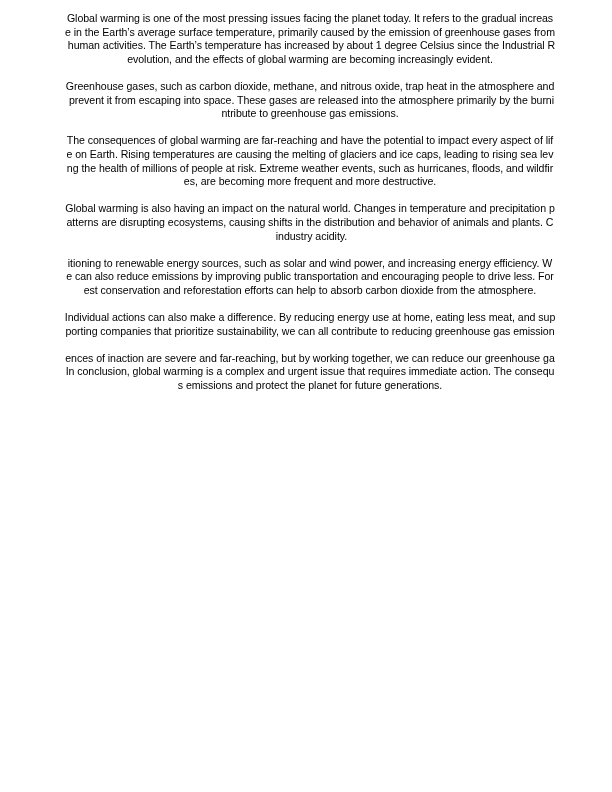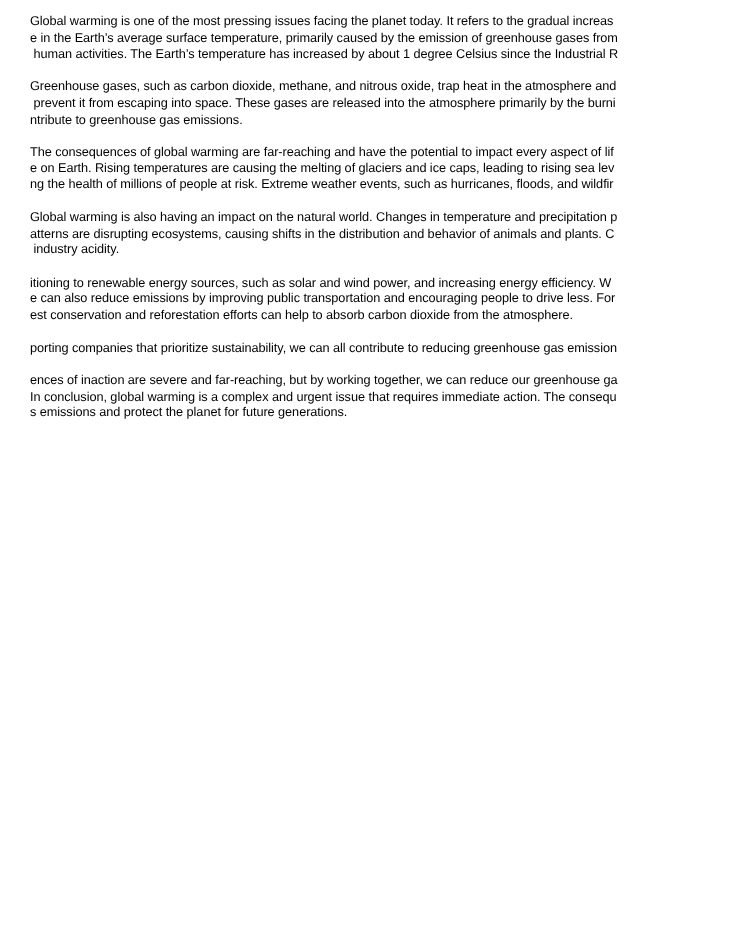--- a/index.html
+++ b/index.html
@@ -11,20 +11,21 @@
       width: 612px;
       height: 792px;
       position: relative;
       overflow: hidden;
     }
     .page {
       position: absolute;
       left: 25px;
       top: 12px;
       width: 570px;
+      text-align: center;
     }
     .para {
       margin: 0 0 13.6px 0;
     }
     .line {
       display: block;
       font-family: "Liberation Sans", sans-serif;
       font-size: 10.6px;
       line-height: 13.6px;
       color: #000000;
@@ -34,47 +35,50 @@
   </style>
 </head>
 <body>
 
 <div class="page">
 
   <div class="para">
     <span class="line">Global warming is one of the most pressing issues facing the planet today. It refers to the gradual increas</span>
     <span class="line">e in the Earth’s average surface temperature, primarily caused by the emission of greenhouse gases from</span>
     <span class="line"> human activities. The Earth’s temperature has increased by about 1 degree Celsius since the Industrial R</span>
+    <span class="line">evolution, and the effects of global warming are becoming increasingly evident.</span>
   </div>
 
   <div class="para">
     <span class="line">Greenhouse gases, such as carbon dioxide, methane, and nitrous oxide, trap heat in the atmosphere and</span>
     <span class="line"> prevent it from escaping into space. These gases are released into the atmosphere primarily by the burni</span>
     <span class="line">ntribute to greenhouse gas emissions.</span>
   </div>
 
   <div class="para">
     <span class="line">The consequences of global warming are far-reaching and have the potential to impact every aspect of lif</span>
     <span class="line">e on Earth. Rising temperatures are causing the melting of glaciers and ice caps, leading to rising sea lev</span>
     <span class="line">ng the health of millions of people at risk. Extreme weather events, such as hurricanes, floods, and wildfir</span>
+    <span class="line">es, are becoming more frequent and more destructive.</span>
   </div>
 
   <div class="para">
     <span class="line">Global warming is also having an impact on the natural world. Changes in temperature and precipitation p</span>
     <span class="line">atterns are disrupting ecosystems, causing shifts in the distribution and behavior of animals and plants. C</span>
     <span class="line"> industry acidity.</span>
   </div>
 
   <div class="para">
     <span class="line">itioning to renewable energy sources, such as solar and wind power, and increasing energy efficiency. W</span>
     <span class="line">e can also reduce emissions by improving public transportation and encouraging people to drive less. For</span>
     <span class="line">est conservation and reforestation efforts can help to absorb carbon dioxide from the atmosphere.</span>
   </div>
 
   <div class="para">
+    <span class="line">Individual actions can also make a difference. By reducing energy use at home, eating less meat, and sup</span>
     <span class="line">porting companies that prioritize sustainability, we can all contribute to reducing greenhouse gas emission</span>
   </div>
 
   <div class="para">
     <span class="line">ences of inaction are severe and far-reaching, but by working together, we can reduce our greenhouse ga</span>
     <span class="line">In conclusion, global warming is a complex and urgent issue that requires immediate action. The consequ</span>
     <span class="line">s emissions and protect the planet for future generations.</span>
   </div>
 
 </div>

